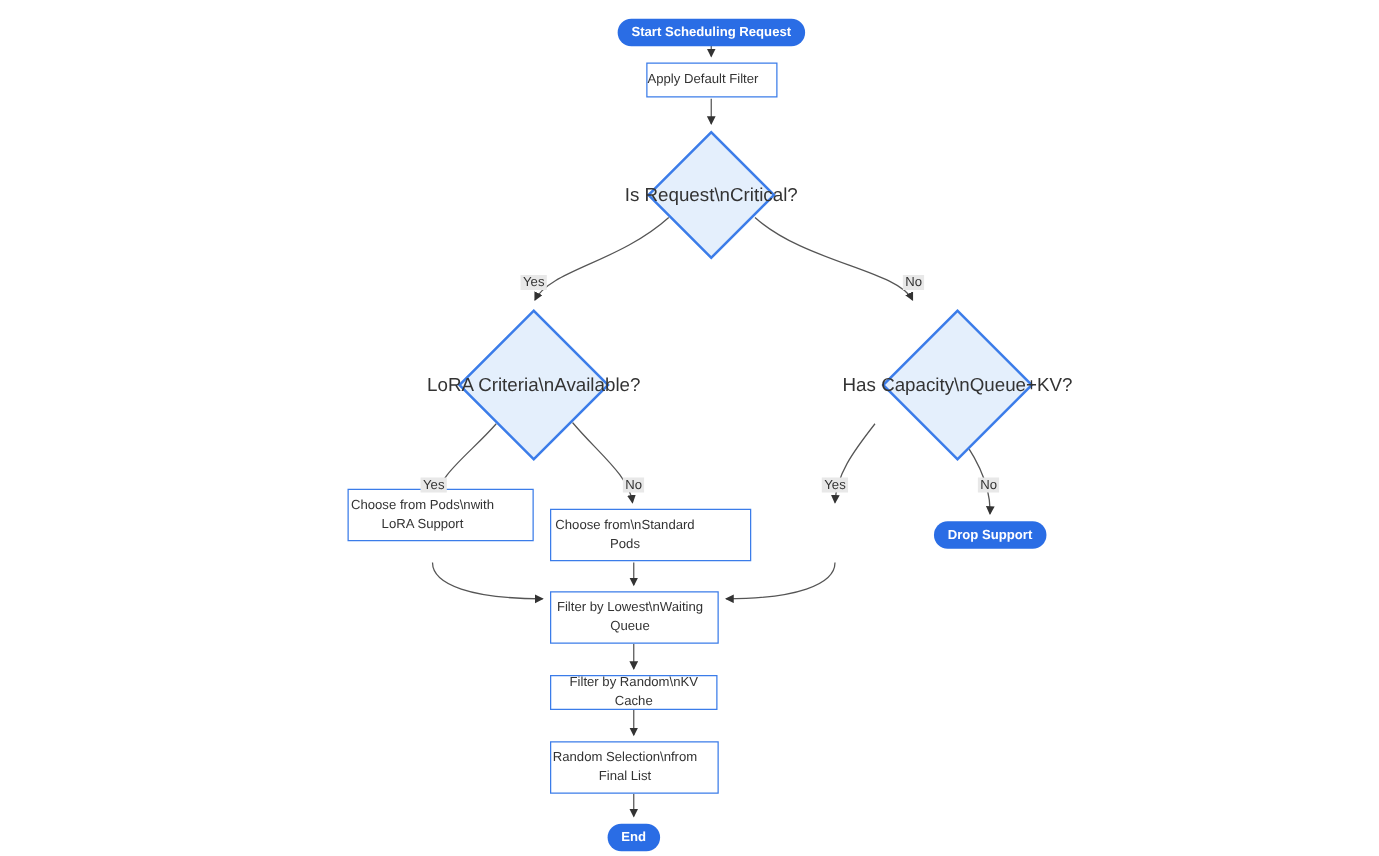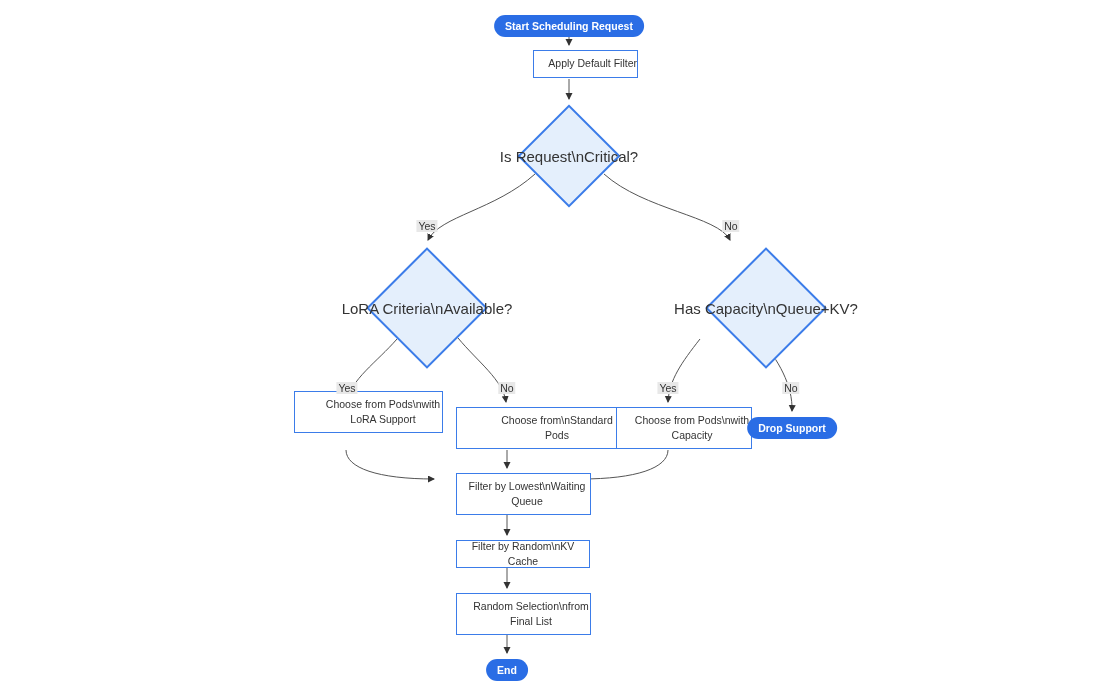--- a/index.html
+++ b/index.html
@@ -6,22 +6,22 @@
   #canvas{
     position:relative;width:1103px;height:685px;background:#fff;overflow:hidden;
     font-family:"Liberation Sans","DejaVu Sans",sans-serif;color:var(--node-text,#333);
   }
   #edge-layer{position:absolute;left:0;top:0;z-index:0;}
   .edge{stroke:var(--edge,#555);stroke-width:1;fill:none;}
   .arrowhead{fill:var(--arrow,#333);}
   .rect-node{
     position:absolute;box-sizing:border-box;z-index:2;
     background:var(--node-fill,#fff);border:1.5px solid var(--node-border,#3b7ce9);
-    display:flex;align-items:center;justify-content:flex-end;text-align:center;
-    font-size:10.5px;line-height:1.45;margin-left:16px;
+    display:flex;align-items:center;justify-content:flex-start;text-align:center;
+    font-size:10.5px;line-height:1.45;
   }
   .rect-node .lbl{display:inline-block;}
   .decision{position:absolute;z-index:1;}
   .decision .shape{
     position:absolute;left:50%;top:50%;box-sizing:border-box;
     transform:translate(-50%,-50%) rotate(45deg);
     background:var(--decision-fill,#e4effc);border:2px solid var(--node-border,#3b7ce9);
   }
   .decision .dlabel{
     position:absolute;left:50%;top:50%;transform:translate(-50%,-50%);
@@ -90,23 +90,20 @@
   </div>
 
   <div class="rect-node" style="left:278px;top:391px;width:149px;height:42px;">
     <span class="lbl" style="max-width:118px;">Choose from Pods\nwith LoRA Support</span>
   </div>
 
   <div class="rect-node" style="left:440px;top:407px;width:161px;height:42px;">
     <span class="lbl" style="max-width:118px;">Choose from\nStandard Pods</span>
   </div>
 
-  <div class="rect-node" style="left:600px;top:407px;width:136px;height:42px;">
-    <span class="lbl" style="max-width:118px;">Choose from Pods\nwith Capacity</span>
-  </div>
 
   <div class="pill" style="left:792px;top:428px;">
     <span>Drop Support</span>
   </div>
 
   <div class="rect-node" style="left:440px;top:473px;width:135px;height:42px;">
     <span class="lbl" style="max-width:126px;">Filter by Lowest\nWaiting Queue</span>
   </div>
 
   <div class="rect-node" style="left:440px;top:540px;width:134px;height:28px;">

